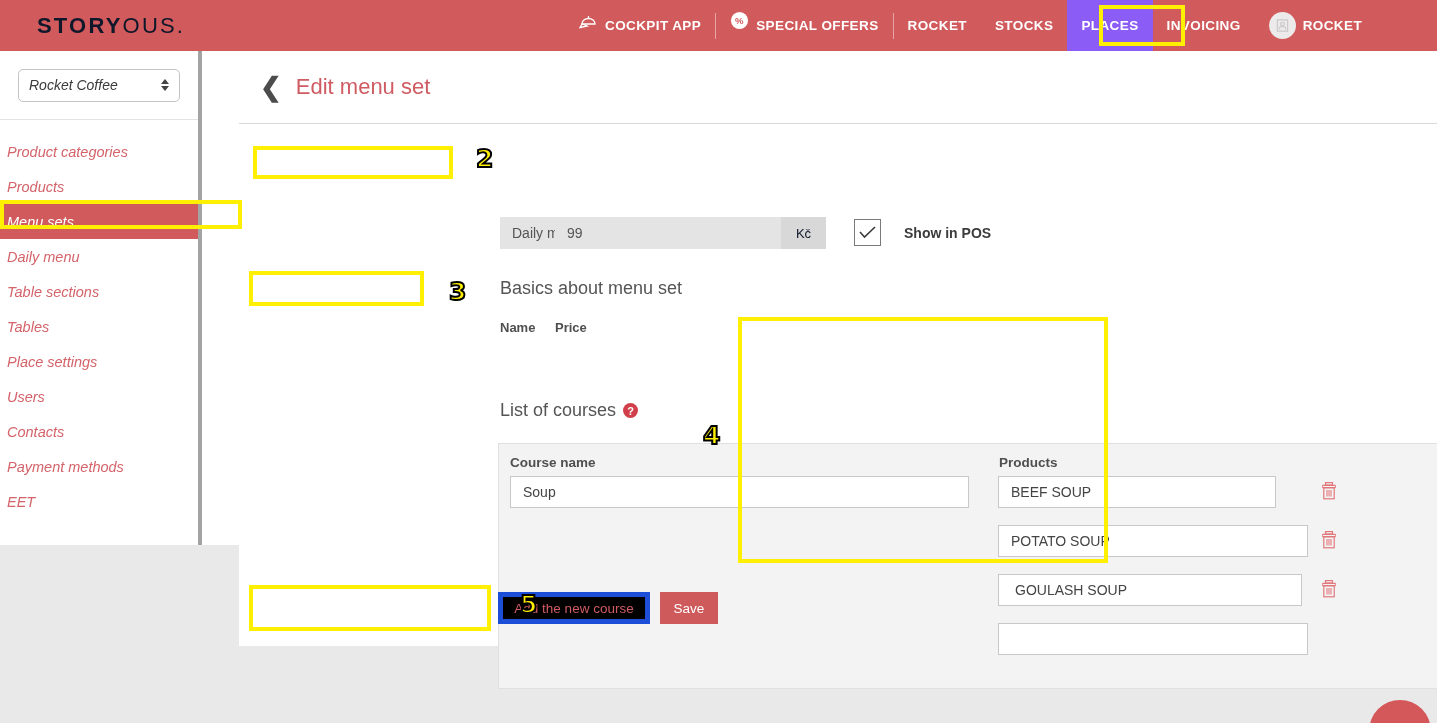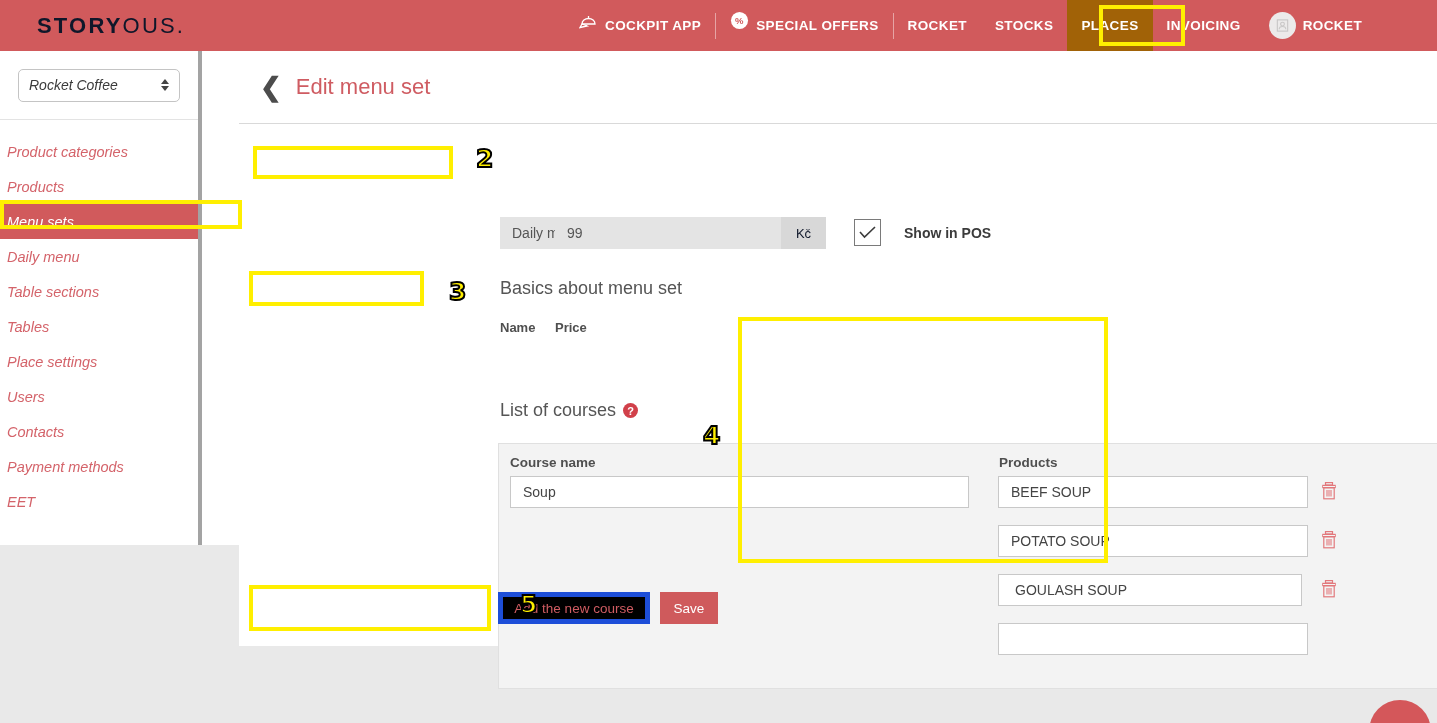--- a/index.html
+++ b/index.html
@@ -28,21 +28,21 @@
     display: flex; align-items: center;
   }
   .nav-item {
     display: flex; align-items: center; gap: 7px;
     color: #ffffff; font-size: 13.5px; font-weight: bold;
     letter-spacing: 0.4px; white-space: nowrap;
     padding: 0 14px; height: 51px; line-height: 51px;
     cursor: pointer;
   }
   .nav-sep { width: 1px; height: 26px; background: rgba(255,255,255,0.45); }
-  .nav-item.active { background: #a16207; }
+  .nav-item.active { background: #8b5cf6; }
   .avatar {
     width: 27px; height: 27px; border-radius: 50%;
     background: #eceaea; display: flex; align-items: center;
     justify-content: center; flex: none;
   }
 
   
   .sidebar {
     position: absolute; left: 0; top: 51px; width: 202px; height: 494px;
     background: #ffffff; border-right: 4px solid #a3a3a3; font-style: italic;
@@ -293,21 +293,21 @@
     <span>List of courses</span>
     <span class="help-icon">?</span>
   </div>
 
   <div class="courses-panel">
     <div class="col-head" style="left:11px; top:11px;">Course name</div>
     <div class="txt-inp" style="left:11px; top:32px; width:459px;">Soup</div>
 
     <div class="col-head" style="left:500px; top:11px;">Products</div>
 
-    <div class="txt-inp" style="left:499px; top:32px; width:310px;">BEEF SOUP</div>
+    <div class="txt-inp" style="left:499px; top:32px; width:278px;">BEEF SOUP</div>
     <div class="trash" style="left:822px; top:38px;">
       <svg width="16" height="18" viewBox="0 0 16 18">
         <rect x="4.5" y="0.6" width="7" height="2.4" fill="none" stroke="#e2787c" stroke-width="1.2"></rect>
         <rect x="1.8" y="3.4" width="12.4" height="2.2" fill="none" stroke="#e2787c" stroke-width="1.2"></rect>
         <rect x="2.8" y="5.8" width="10.4" height="11" fill="none" stroke="#e2787c" stroke-width="1.2"></rect>
         <line x1="6" y1="8" x2="6" y2="14.5" stroke="#e2787c" stroke-width="1.1"></line>
         <line x1="8" y1="8" x2="8" y2="14.5" stroke="#e2787c" stroke-width="1.1"></line>
         <line x1="10" y1="8" x2="10" y2="14.5" stroke="#e2787c" stroke-width="1.1"></line>
       </svg>
     </div>

